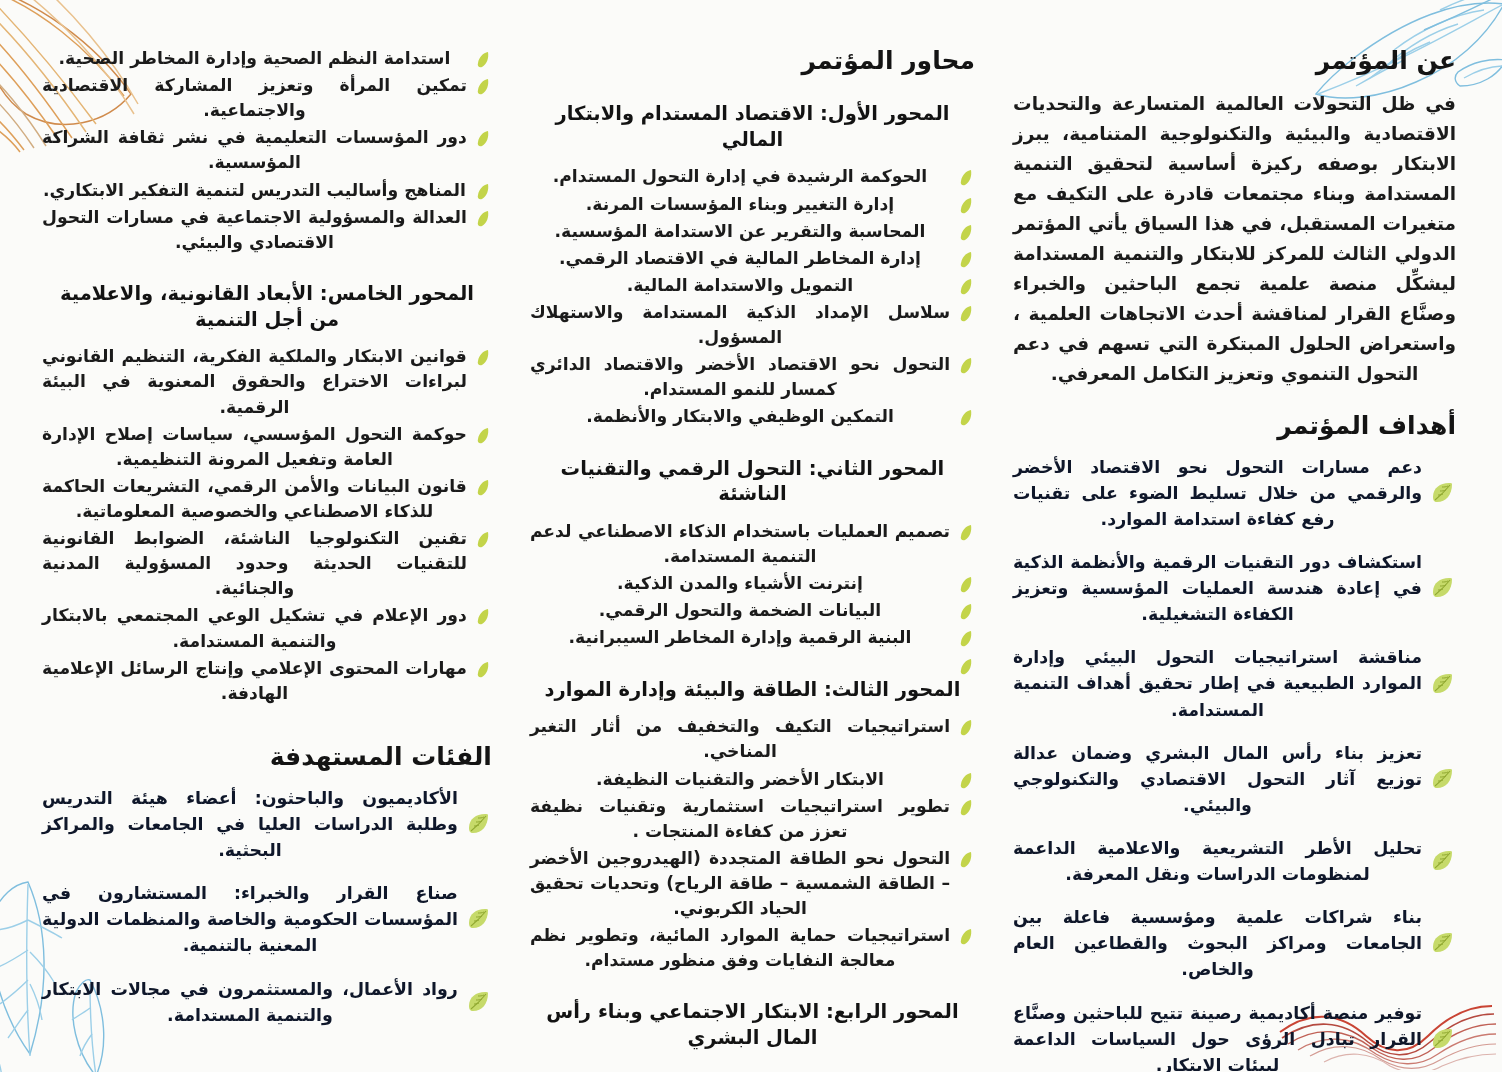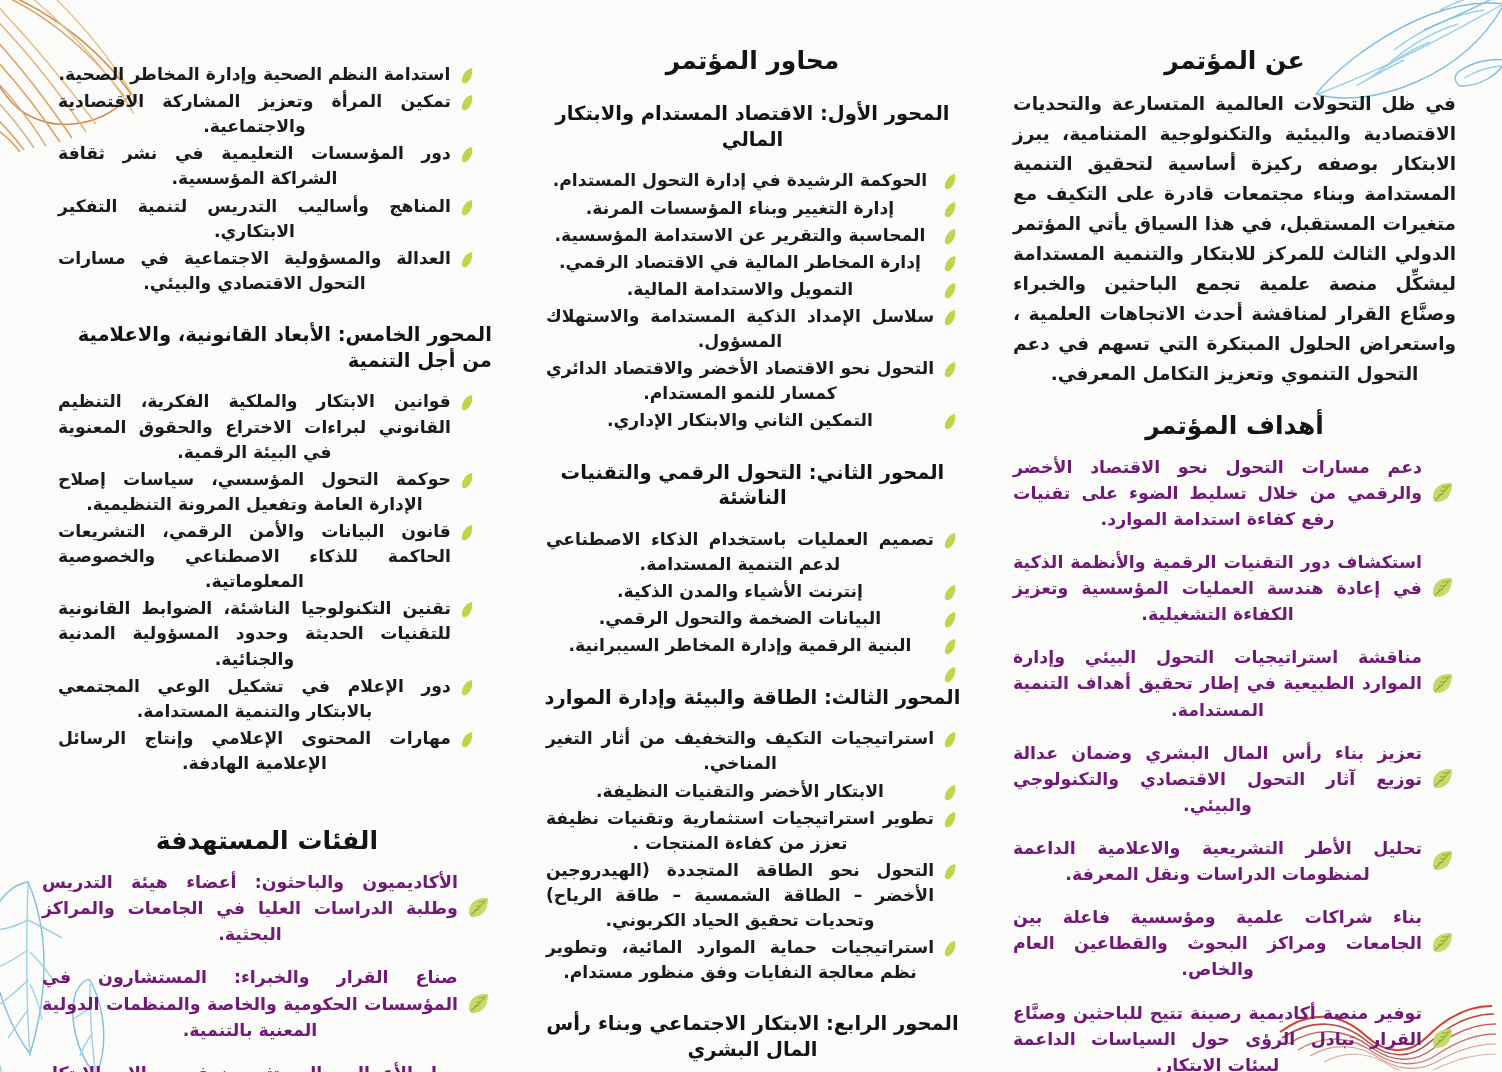--- a/index.html
+++ b/index.html
@@ -40,49 +40,48 @@
   }
   .col-right { width: 33.4%; padding: 0 18px 0 22px; }
   .col-mid   { width: 33.0%; padding: 0 16px 0 16px; }
   .col-left  { width: 33.6%; padding: 0 22px 0 14px; }
 
   
   h2.section-title {
     margin: 0 0 14px 0;
     font-size: 25px;
     font-weight: bold;
-    text-align: center;
     color: #141414;
     letter-spacing: -0.2px;
   }
   h3.axis-title {
     margin: 26px 0 12px 0;
     font-size: 19.5px;
     font-weight: bold;
     color: #131313;
-    text-align: right;
+    text-align: center;
     line-height: 1.32;
   }
   h3.axis-title.centered { text-align: center; }
 
   
   p.para {
     margin: 0;
     font-size: 18.5px;
     font-weight: bold;
     line-height: 1.62;
     color: #1b1b1b;
     text-align: justify;
     text-align-last: center;
   }
 
   
   ul.blist {
     list-style: none;
-    margin: 16px;
+    margin: 0;
     padding: 0;
   }
   ul.blist li {
     position: relative;
     padding-right: 25px;
     margin-bottom: 2px;
     font-size: 17.2px;
     font-weight: bold;
     line-height: 1.46;
     color: #1b1b1b;
@@ -103,21 +102,21 @@
     margin: 0;
     padding: 0;
   }
   ul.leaflist li {
     position: relative;
     padding-right: 34px;
     margin-bottom: 17px;
     font-size: 17.4px;
     font-weight: bold;
     line-height: 1.5;
-    color: #701a75;
+    color: #0f172a;
     text-align: justify;
     text-align-last: center;
   }
   .leafbul {
     position: absolute;
     right: 0px;
     top: 50%;
     transform: translateY(-50%);
     width: 26px;
     height: 26px;
@@ -319,21 +318,21 @@
                 <path d="M11 1 C12 7 10 13 5 16 C2 17 0 15 1 12 C2 6 6 2 11 1 Z" fill="#c3d44a"></path>
               </svg></span><span>التمويل والاستدامة المالية.</span></li>
         <li><span class="petal"><svg width="13" height="17" viewBox="0 0 13 17">
                 <path d="M11 1 C12 7 10 13 5 16 C2 17 0 15 1 12 C2 6 6 2 11 1 Z" fill="#c3d44a"></path>
               </svg></span><span>سلاسل الإمداد الذكية المستدامة والاستهلاك المسؤول.</span></li>
         <li><span class="petal"><svg width="13" height="17" viewBox="0 0 13 17">
                 <path d="M11 1 C12 7 10 13 5 16 C2 17 0 15 1 12 C2 6 6 2 11 1 Z" fill="#c3d44a"></path>
               </svg></span><span>التحول نحو الاقتصاد الأخضر والاقتصاد الدائري كمسار للنمو المستدام.</span></li>
         <li><span class="petal"><svg width="13" height="17" viewBox="0 0 13 17">
                 <path d="M11 1 C12 7 10 13 5 16 C2 17 0 15 1 12 C2 6 6 2 11 1 Z" fill="#c3d44a"></path>
-              </svg></span><span>التمكين الثاني والابتكار الإداري.</span></li>
+              </svg></span><span>التمكين الوظيفي والابتكار والأنظمة.</span></li>
       </ul>
 
       <h3 class="axis-title centered">المحور الثاني: التحول الرقمي والتقنيات الناشئة</h3>
       <ul class="blist">
         <li><span class="petal"><svg width="13" height="17" viewBox="0 0 13 17">
                 <path d="M11 1 C12 7 10 13 5 16 C2 17 0 15 1 12 C2 6 6 2 11 1 Z" fill="#c3d44a"></path>
               </svg></span><span>تصميم العمليات باستخدام الذكاء الاصطناعي لدعم التنمية المستدامة.</span></li>
         <li><span class="petal"><svg width="13" height="17" viewBox="0 0 13 17">
                 <path d="M11 1 C12 7 10 13 5 16 C2 17 0 15 1 12 C2 6 6 2 11 1 Z" fill="#c3d44a"></path>
               </svg></span><span>إنترنت الأشياء والمدن الذكية.</span></li>

